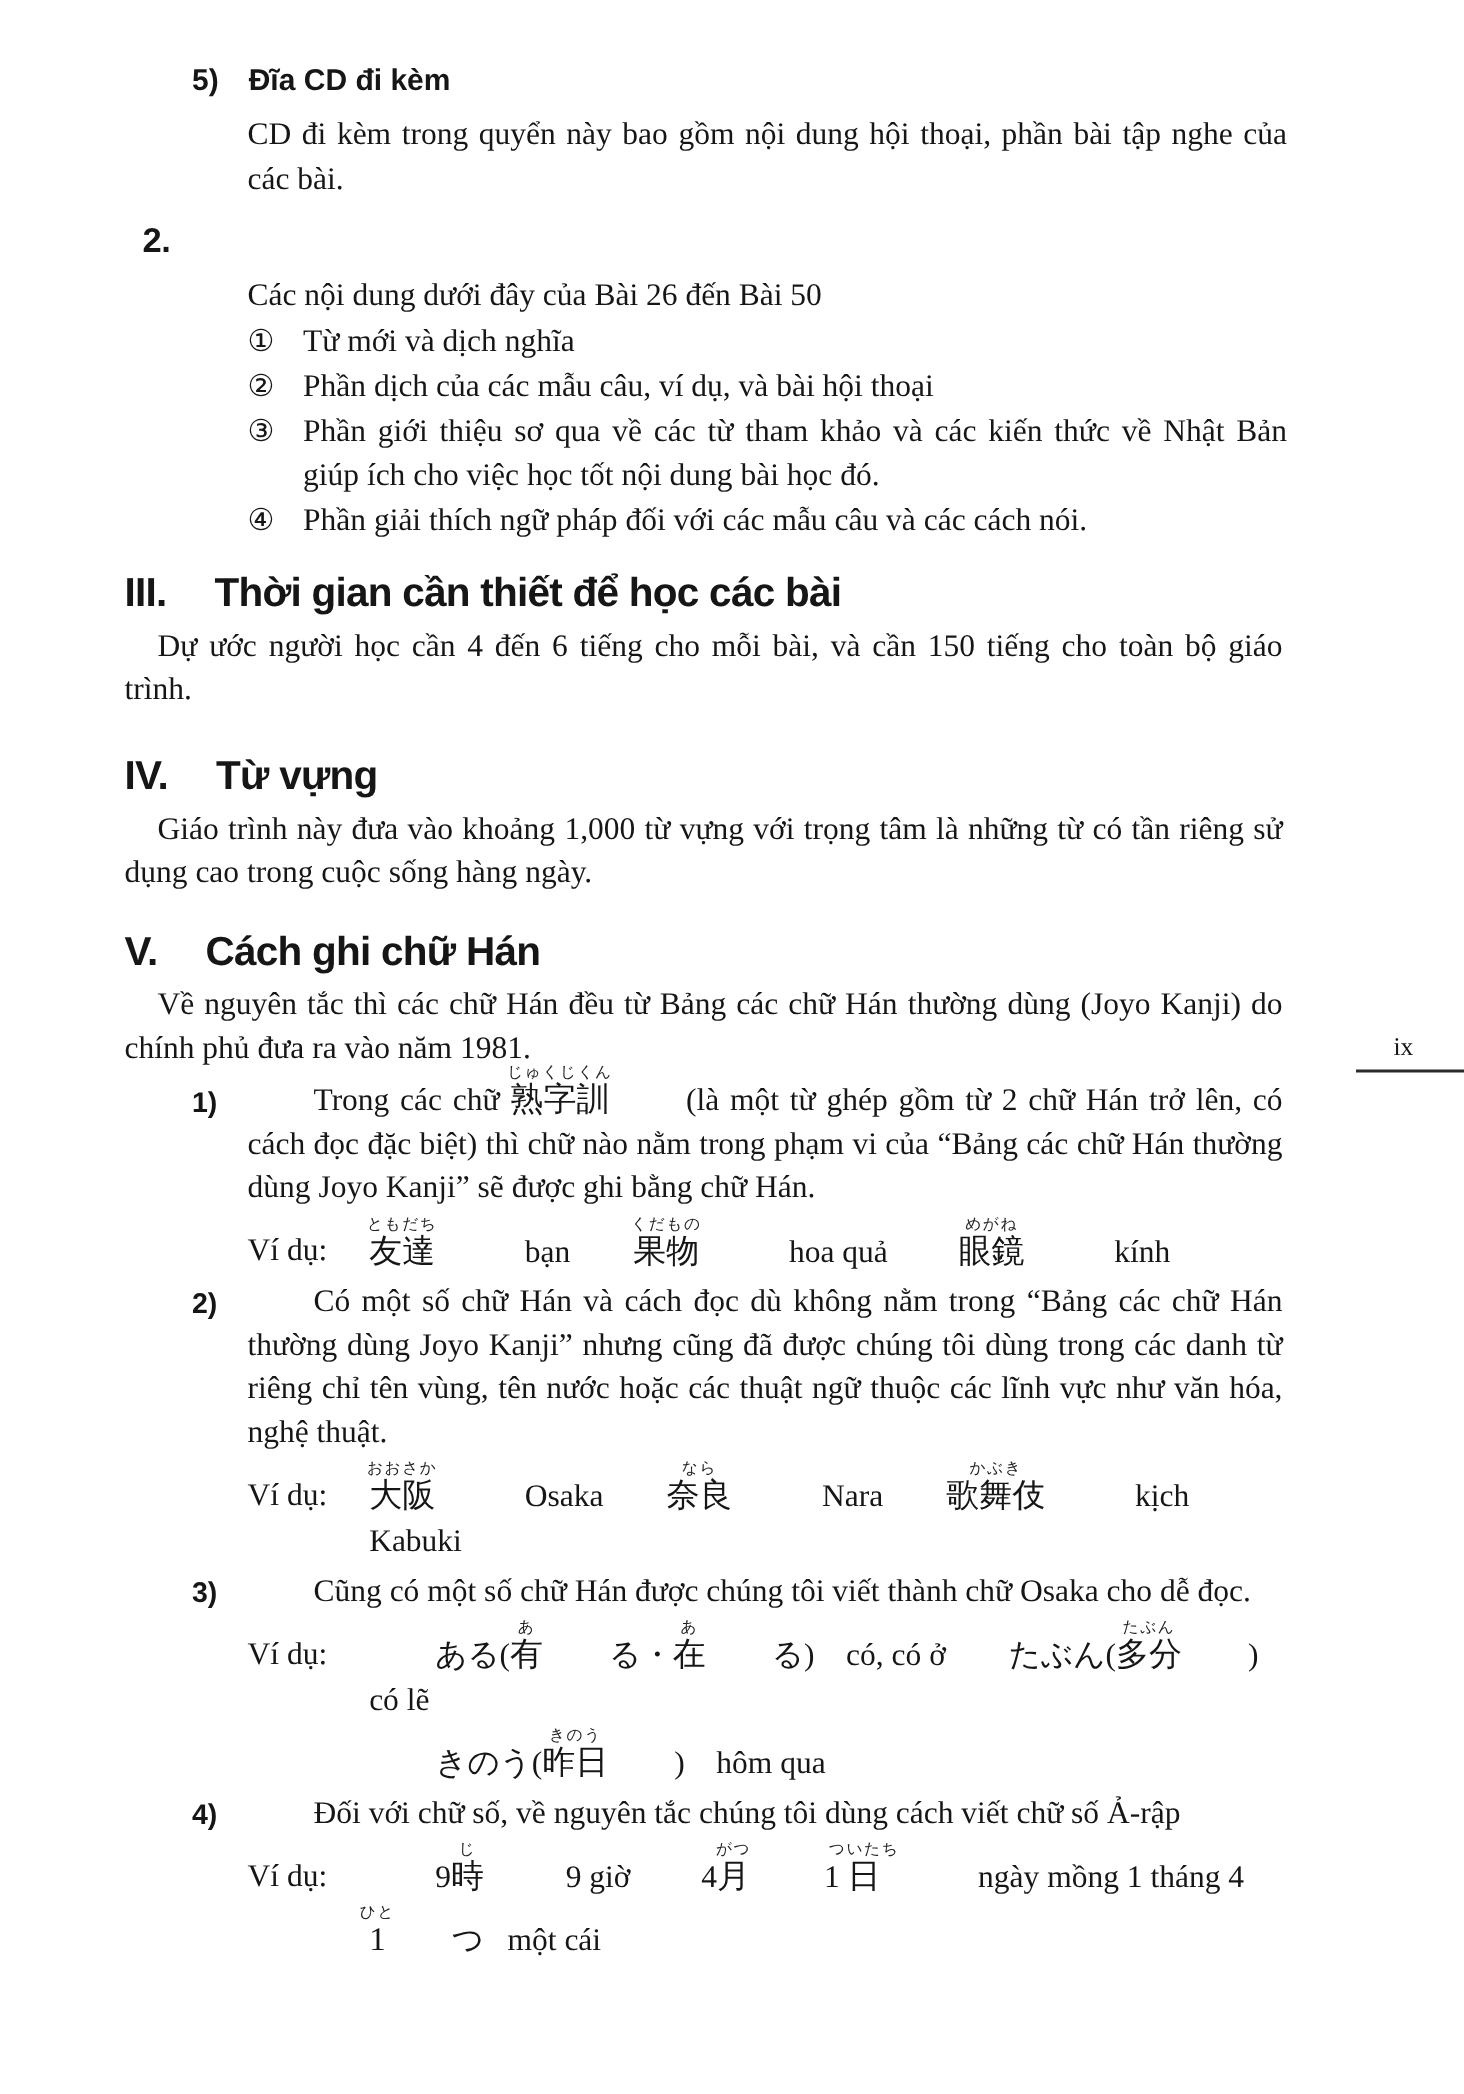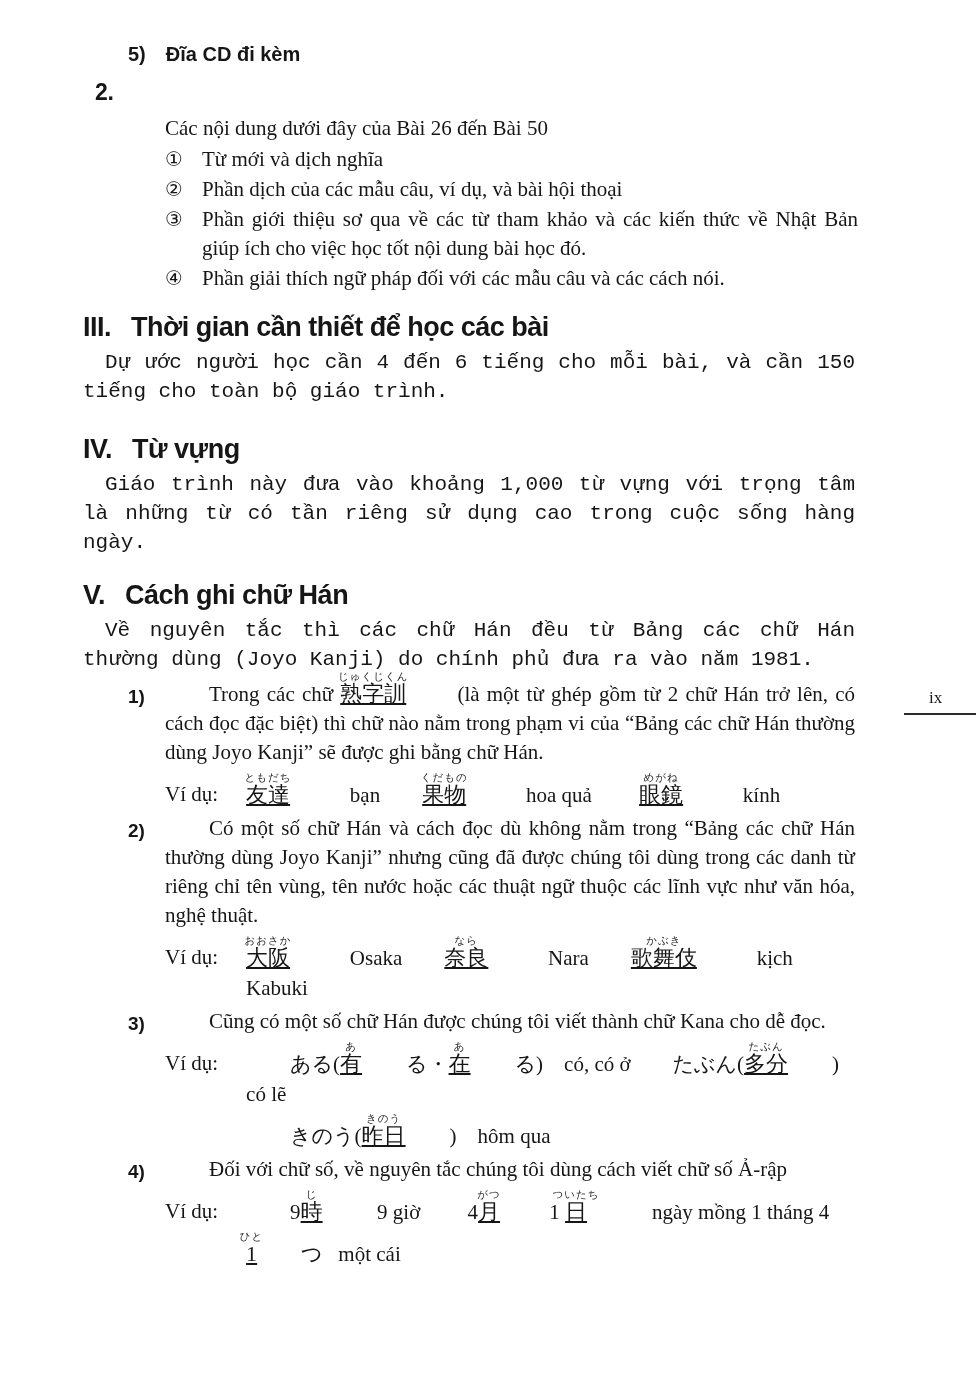--- a/index.html
+++ b/index.html
@@ -37,51 +37,51 @@
   .intro { margin: 8px 118px 0 165px; }
 
   
   .clist { margin: 2px 118px 0 165px; }
   .citem { display: flex; margin-top: 1px; }
   .cmark { flex: none; width: 37px; font-family: "DejaVu Sans", sans-serif; font-size: 20px; }
   .ctext { flex: 1; text-align: justify; }
 
   
   .sechead {
-    display: flex; gap: 20px;
+    display: flex; gap: 32px;
     margin: 0 118px 0 83px;
     font-family: "Liberation Sans", "DejaVu Sans", sans-serif;
     font-weight: 700; font-size: 27px; line-height: 32px;
     letter-spacing: -0.5px;
   }
   .mt-a { margin-top: 18px; }
   .mt-b { margin-top: 27px; }
   .mt-c { margin-top: 22px; }
-  .secbody { margin: 5px 121px 0 83px; text-indent: 22px; text-align: justify; font-family: Liberation Mono, monospace; }
+  .secbody { margin: 5px 121px 0 83px; text-indent: 22px; text-align: justify; }
 
   
   .vlist { margin-top: 6px; }
   .vitem { display: flex; margin: 4px 121px 0 128px; }
   .vmark {
     flex: none; width: 37px;
     font-family: "Liberation Sans", "DejaVu Sans", sans-serif;
     font-weight: 700; font-size: 19px; padding-top: 2px;
   }
   .vcontent { flex: 1; }
   .vpara { text-align: justify; }
 
   
   .example { display: flex; gap: 28px; margin-top: 1px; }
   .exlabel { flex: none; padding-top: 12px; text-align: center; }
   .exlines { flex: 1; }
   .exline { white-space: pre-wrap; padding-top: 12px; line-height: 30px; }
   .seg { white-space: pre-wrap; margin-left: 44px; }
   .rw {
     position: relative; display: inline-block;
-    font-size: 22px; line-height: 1.15; text-decoration: underline;
+    font-size: 22px; line-height: 1.15;
   }
   .rw .rt {
     position: absolute; left: 50%; bottom: calc(100% - 1px);
     transform: translateX(-50%);
     font-size: 10.5px; line-height: 1; letter-spacing: 1px;
     white-space: nowrap; color: #222;
   }
 
   
   .pageno {
@@ -96,20 +96,21 @@
 </head>
 <body>
 
 <div class="page">
 
   <section class="b5">
     <div class="b5-head">
       <span>5)</span>
       <span>Đĩa CD đi kèm</span>
     </div>
+    <p class="b5-body">CD đi kèm trong quyển này bao gồm nội dung hội thoại, phần bài tập nghe của các bài.</p>
   </section>
 
   <h2 class="sec2">
     <span>2.</span>
   </h2>
   <p class="intro">Các nội dung dưới đây của Bài 26 đến Bài 50</p>
 
   <div class="clist">
     <div class="citem">
       <span class="cmark">①</span>
@@ -171,21 +172,21 @@
           <div class="exlines">
             <div class="exline"><span class="rw"><span class="rt">おおさか</span>大阪</span><span class="seg">   Osaka        </span><span class="rw"><span class="rt">なら</span>奈良</span><span class="seg">   Nara        </span><span class="rw"><span class="rt">かぶき</span>歌舞伎</span><span class="seg">   kịch Kabuki</span></div>
           </div>
         </div>
       </div>
     </div>
 
     <div class="vitem">
       <span class="vmark">3)</span>
       <div class="vcontent">
-        <p class="vpara"><span class="seg">Cũng có một số chữ Hán được chúng tôi viết thành chữ Kana cho dễ đọc.</span></p>
+        <p class="vpara"><span class="seg">Cũng có một số chữ Hán được chúng tôi viết thành chữ Osaka cho dễ đọc.</span></p>
         <div class="example">
           <span class="exlabel">Ví dụ:</span>
           <div class="exlines">
             <div class="exline"><span class="seg">ある(</span><span class="rw"><span class="rt">あ</span>有</span><span class="seg">る・</span><span class="rw"><span class="rt">あ</span>在</span><span class="seg">る)    có, có ở        たぶん(</span><span class="rw"><span class="rt">たぶん</span>多分</span><span class="seg">)    có lẽ</span></div>
             <div class="exline"><span class="seg">きのう(</span><span class="rw"><span class="rt">きのう</span>昨日</span><span class="seg">)    hôm qua</span></div>
           </div>
         </div>
       </div>
     </div>
 

